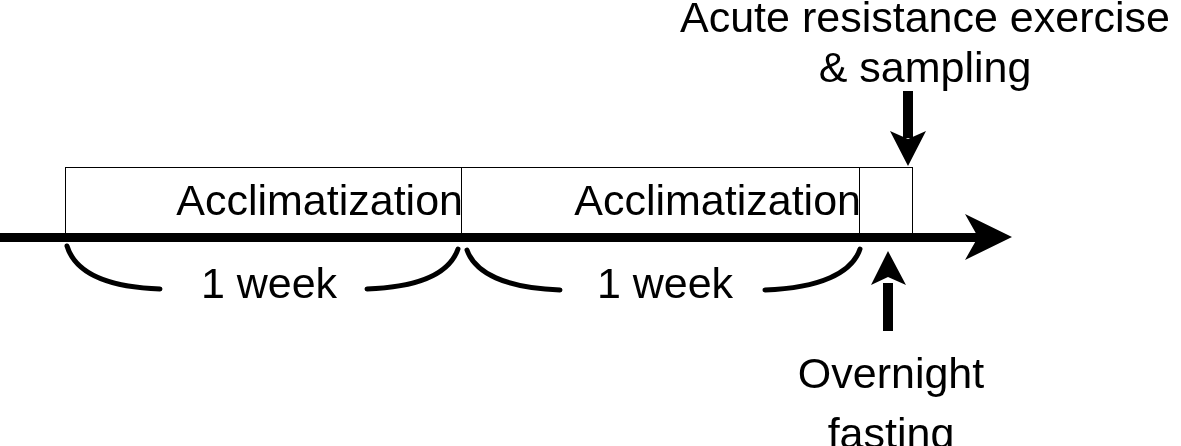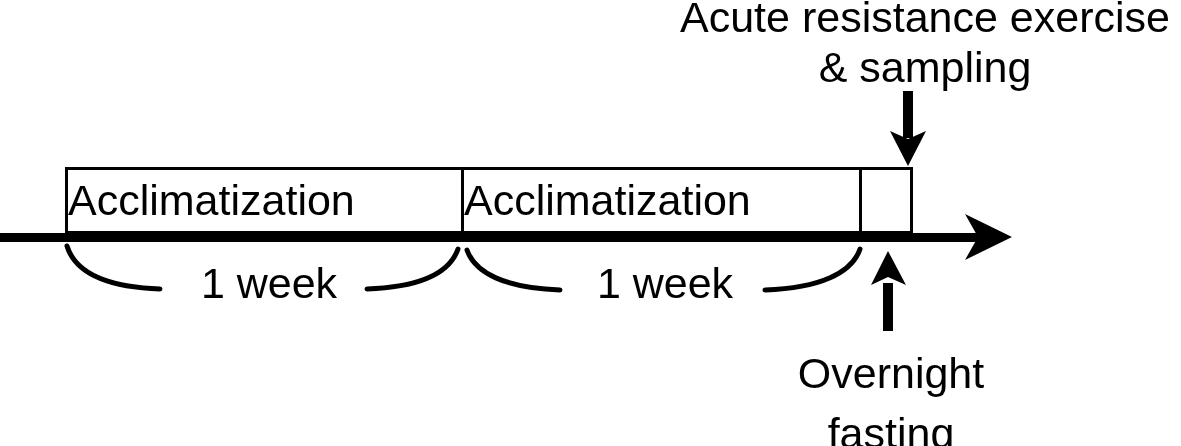--- a/index.html
+++ b/index.html
@@ -22,24 +22,24 @@
     top: 0;
     width: 1181px;
     height: 446px;
   }
   .phase-box {
     position: absolute;
     top: 167px;
     height: 67px;
     box-sizing: border-box;
     background: #ffffff;
-    border: 3px solid #000000;
+    border: 1px solid #000000;
     display: flex;
     align-items: center;
-    justify-content: flex-start;
+    justify-content: flex-end;
   }
   .phase-box span {
     font-size: 43px;
     line-height: 1;
     white-space: nowrap;
   }
   .lbl {
     position: absolute;
     text-align: center;
     font-size: 43px;

